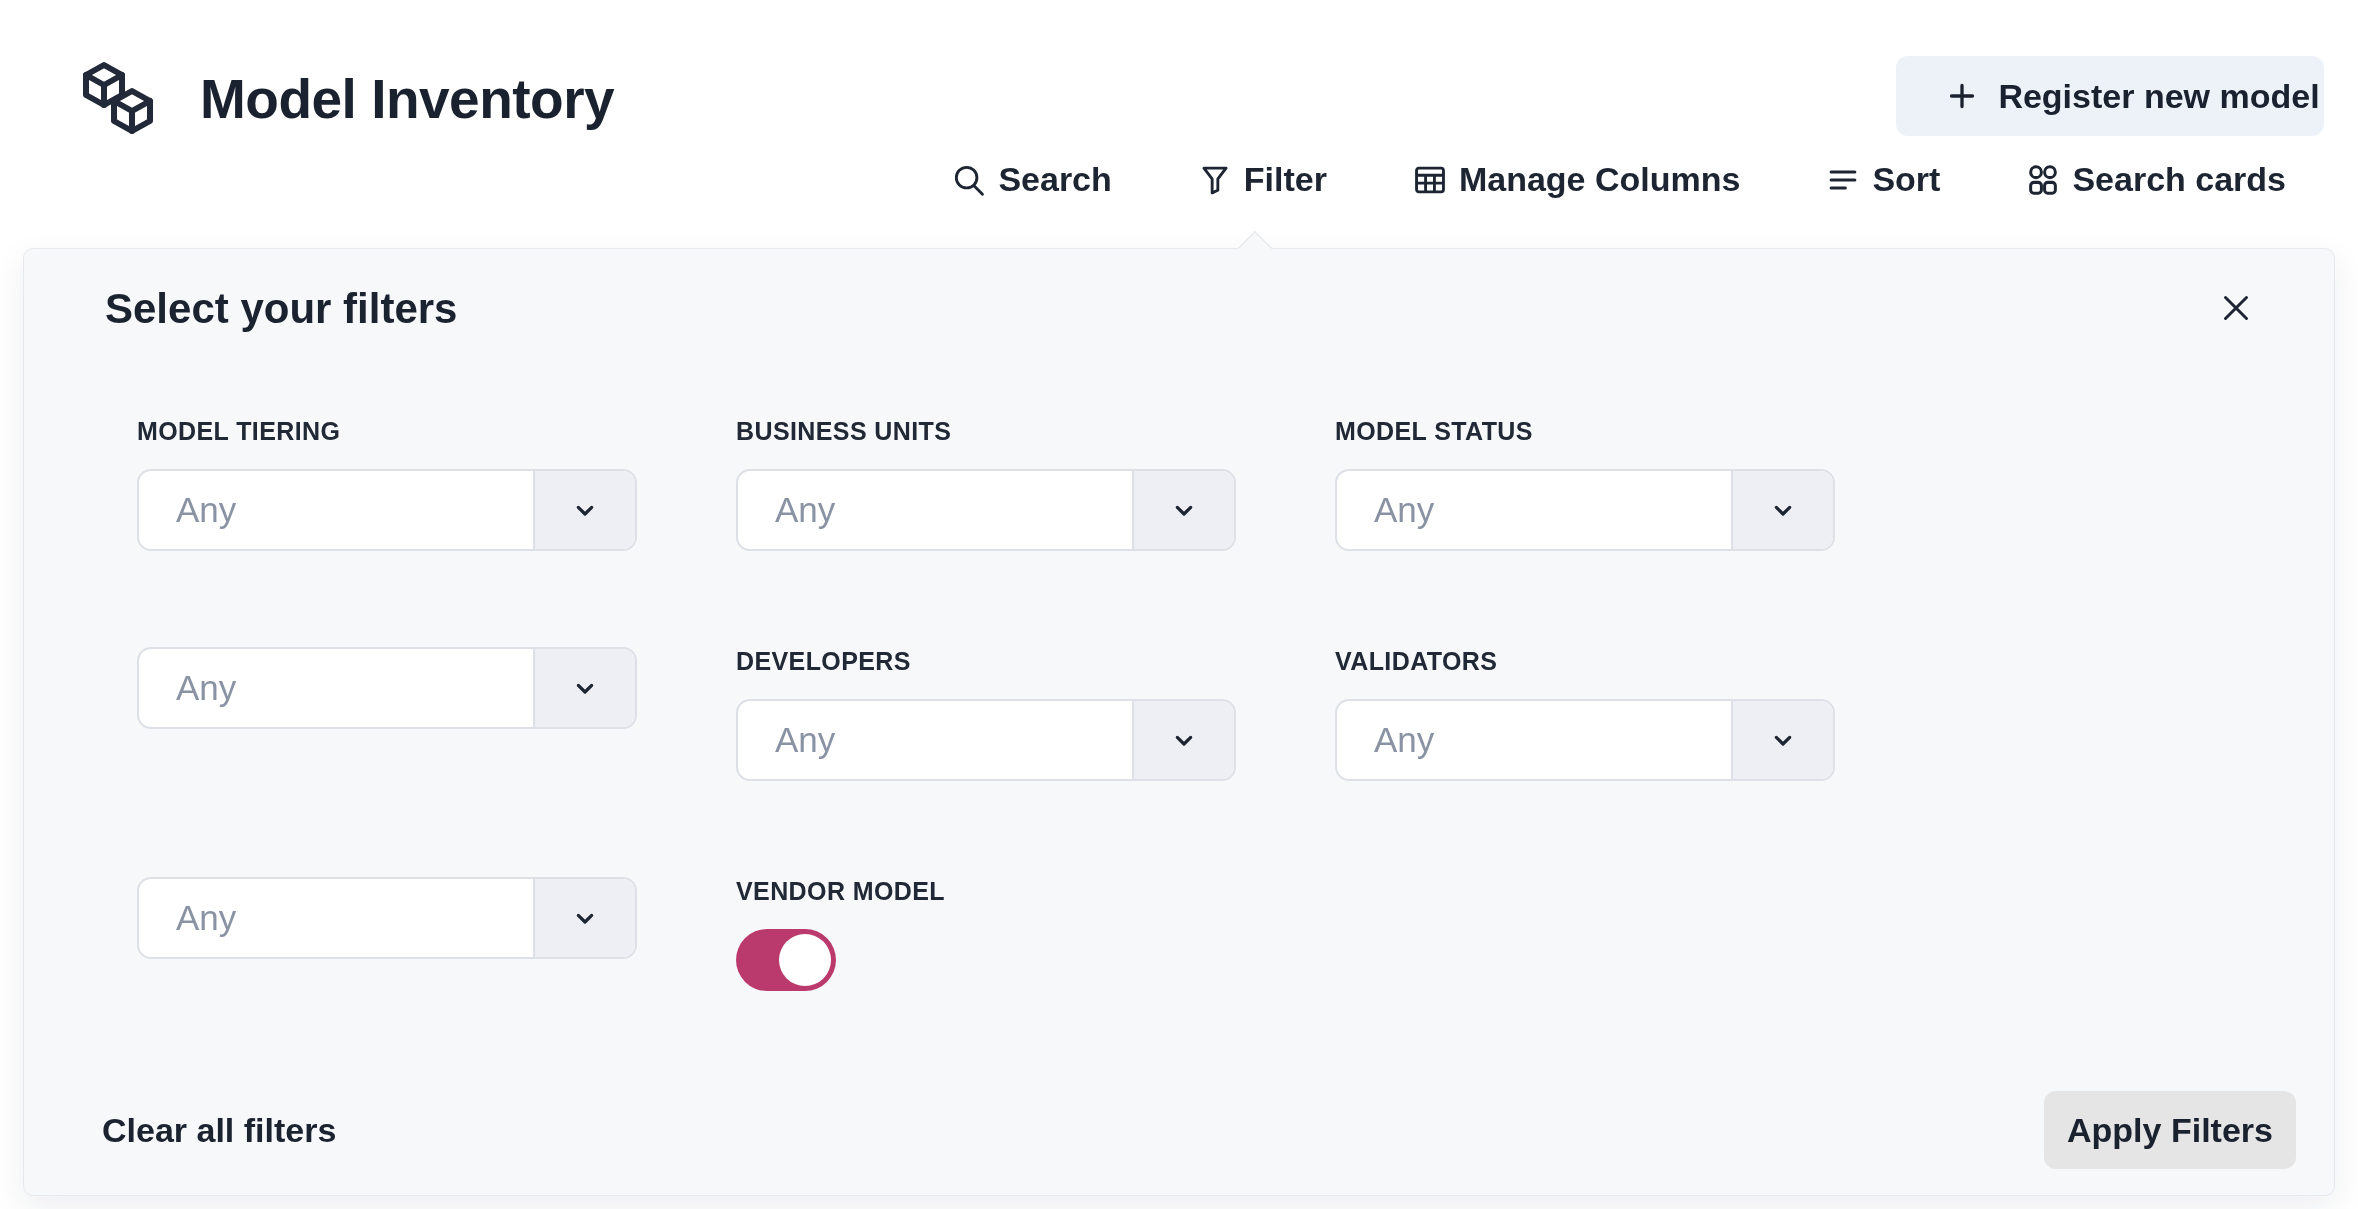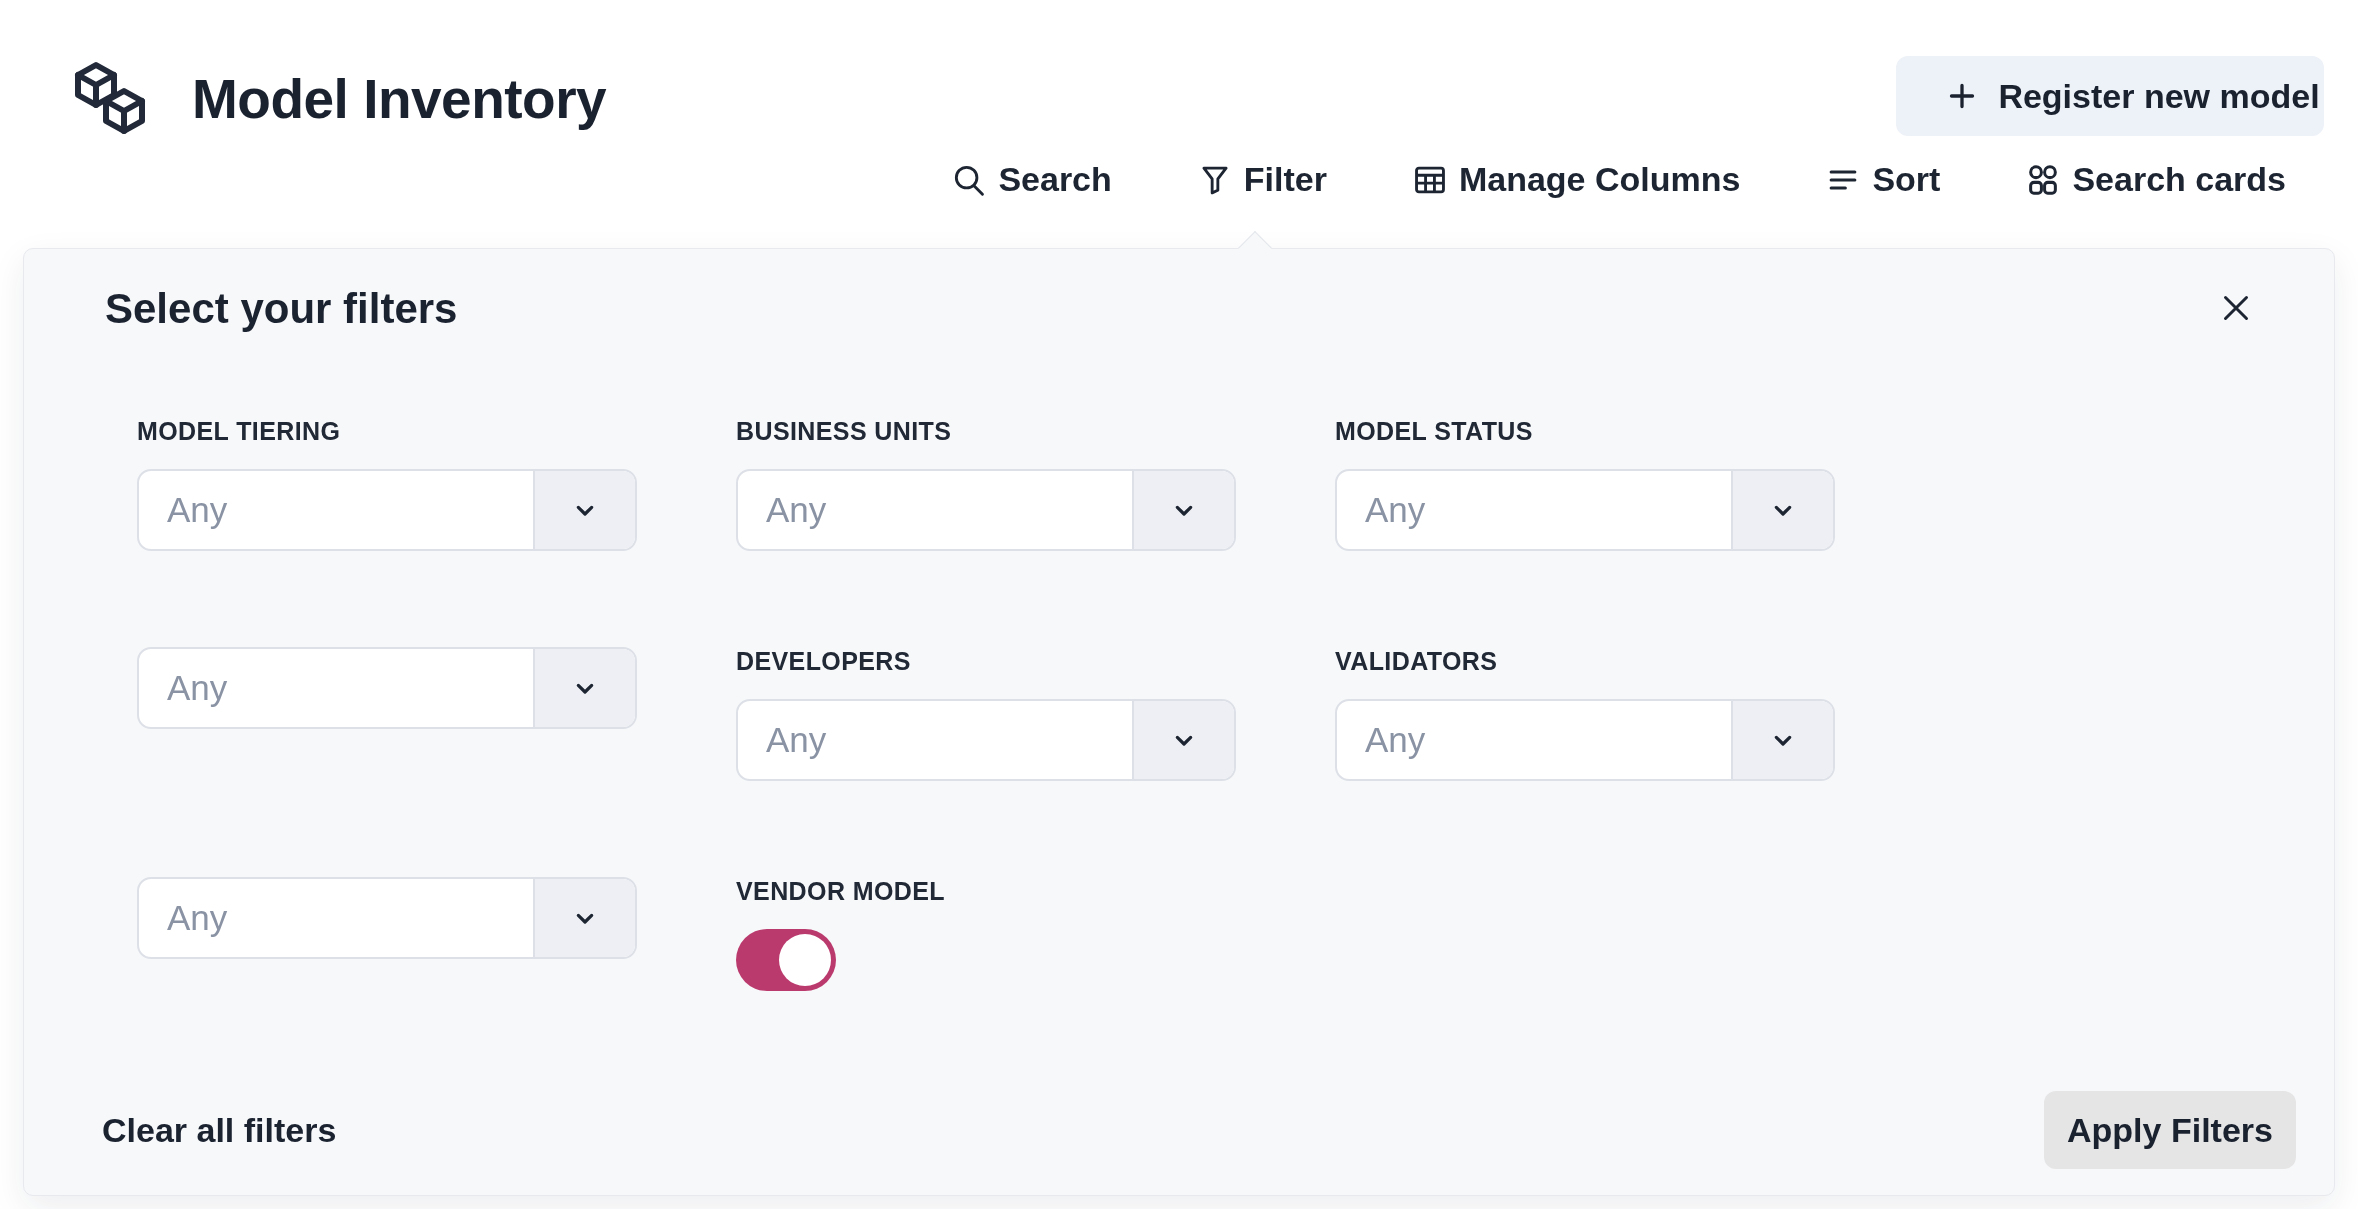--- a/index.html
+++ b/index.html
@@ -1,21 +1,21 @@
 <!DOCTYPE html>
 <html><head>
 <meta charset="utf-8">
 <style>
   * { margin:0; padding:0; box-sizing:border-box; }
   html,body { width:2358px; height:1209px; background:#ffffff; overflow:hidden;
     font-family:"Liberation Sans","DejaVu Sans",sans-serif; color:#1c2431; }
   .page { position:relative; width:2358px; height:1209px; }
 
   
-  .brand { position:absolute; left:68px; top:58px; display:flex; align-items:center; gap:36px; }
+  .brand { position:absolute; left:76px; top:58px; display:flex; align-items:center; gap:36px; }
   .brand svg { display:block; }
   .page-title { font-size:55px; font-weight:bold; letter-spacing:-0.5px; color:#1a212f; }
 
   .register-btn { position:absolute; left:1896px; top:56px; width:428px; height:80px;
     background:#edf1f8; border:none; border-radius:12px; display:flex; align-items:center;
     justify-content:center; gap:18px; font-size:34px; font-weight:bold; color:#1a212f;
     cursor:pointer; font-family:inherit;padding-left:44px; }
   .register-btn svg { display:block; }
 
   
@@ -37,21 +37,21 @@
     background:transparent; border:none; }
 
   .filter-grid { position:absolute; left:81px; top:168px;
     display:grid; grid-template-columns:repeat(3,500px); column-gap:99px; row-gap:96px;margin-left:32px; }
   .filter-cell { width:500px; }
   .filter-label { font-size:25px; font-weight:bold; letter-spacing:0.4px; color:#212936;
     margin-bottom:23px; text-transform:uppercase; }
 
   .dropdown { display:flex; width:500px; height:82px; background:#ffffff;
     border:2px solid #dde0e7; border-radius:14px; overflow:hidden; cursor:pointer; }
-  .dropdown-value { flex:1; display:flex; align-items:center; padding-left:28px;
+  .dropdown-value { flex:1; display:flex; align-items:center; padding-left:37px;
     font-size:35px; color:#8a93a4; }
   .dropdown-toggle { width:102px; background:#edeff4; border-left:2px solid #dde0e7;
     display:flex; align-items:center; justify-content:center; }
 
   .switch { position:relative; width:100px; height:62px; border-radius:31px;
     background:#bb3a6e; cursor:pointer; margin-top:6px; }
   .switch .knob { position:absolute; top:5px; right:5px; width:52px; height:52px;
     border-radius:50%; background:#ffffff; }
 
   .clear-link { position:absolute; left:78px; top:862px; font-size:34px; font-weight:bold;

